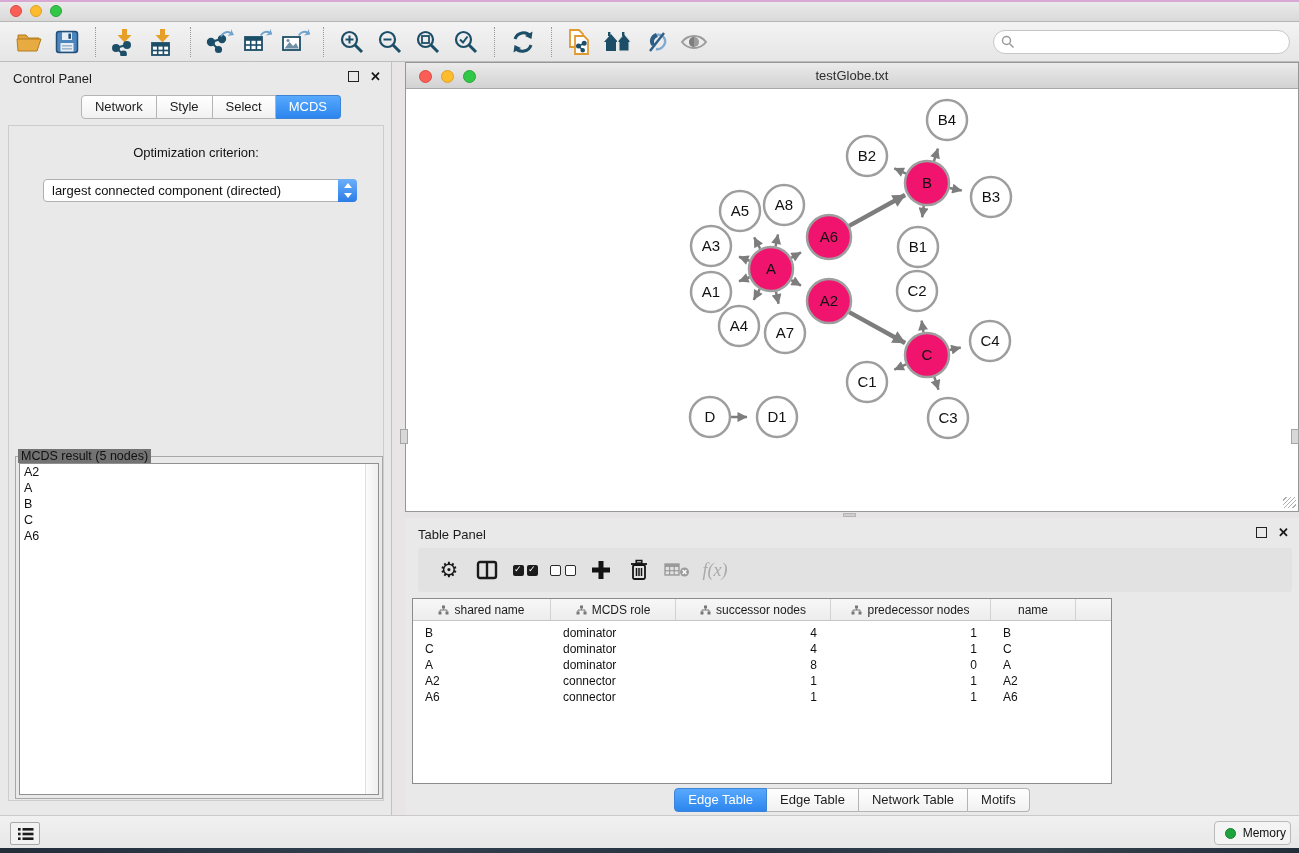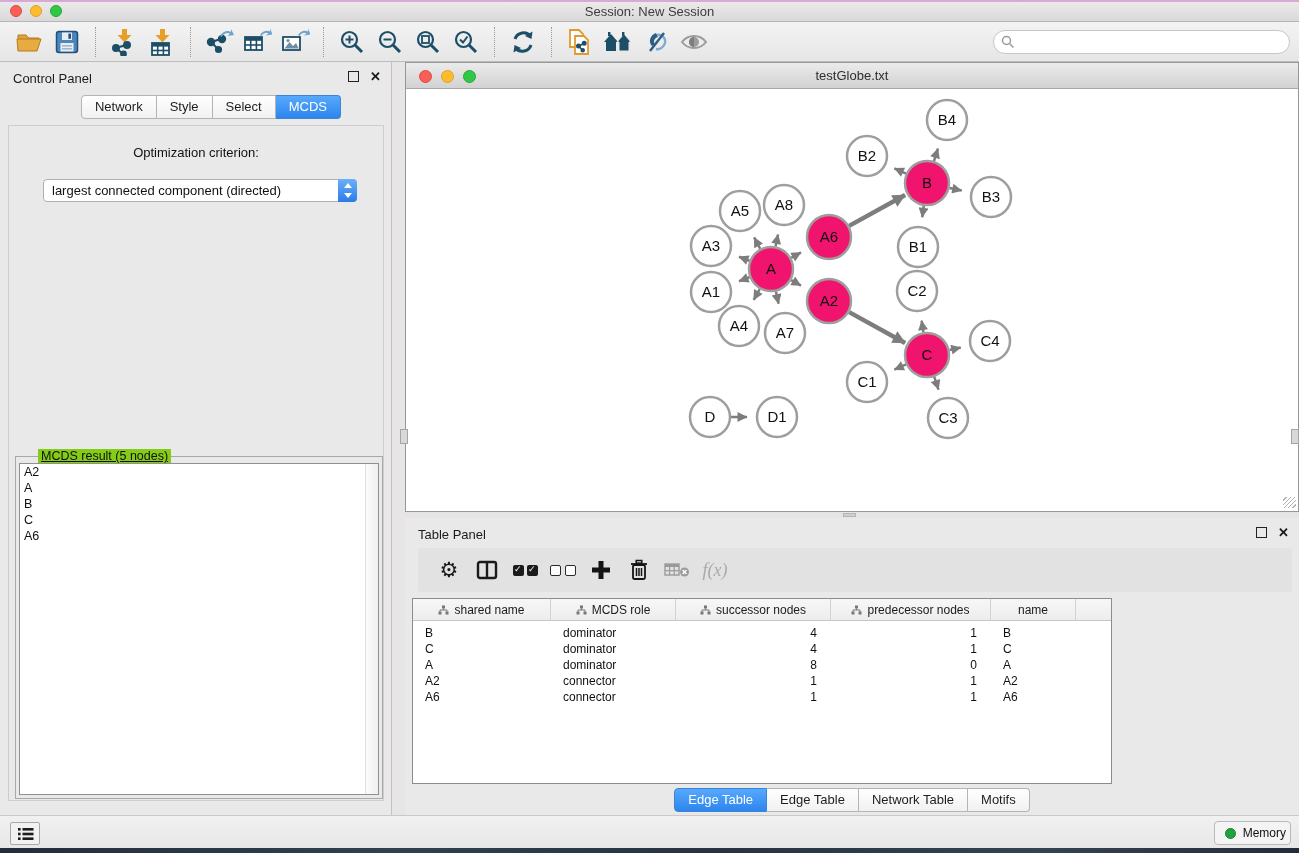--- a/index.html
+++ b/index.html
@@ -45,21 +45,21 @@
     border:1px solid #b0b0b0; border-radius:4px; display:flex; align-items:center;margin-top:21px; }
   .dropdown .dd-value { flex:1; font-size:13px; color:#111; padding-left:8px; white-space:nowrap; overflow:hidden; }
   .dd-stepper { width:19px; height:23px; margin-right:-1px; border-radius:0 4px 4px 0;
     background:linear-gradient(#6cb0f9,#2b7ce8); position:relative; }
   .dd-stepper::before { content:""; position:absolute; left:5.5px; top:4px; border-left:4px solid transparent; border-right:4px solid transparent; border-bottom:5px solid #fff; }
   .dd-stepper::after { content:""; position:absolute; left:5.5px; bottom:4px; border-left:4px solid transparent; border-right:4px solid transparent; border-top:5px solid #fff; }
   .btn-row { position:absolute; top:66px; width:100%; display:flex; justify-content:center; gap:15px; }
   .pbtn { height:23px; padding:0 17px; font-size:13px; color:#111; background:linear-gradient(#ffffff,#f0f0f0);
     border:1px solid #b3b3b3; border-radius:5px; }
   .result-box { position:absolute; left:6px; top:330px; width:368px; height:343px; border:1px solid #a8a8a8; }
-  .result-title { position:absolute; left:22px; top:-8px; background:#84cc16; padding:0 3px; font-size:12.5px; color:#111;text-decoration:underline; }
+  .result-title { position:absolute; left:2px; top:-8px; background:#737373; padding:0 3px; font-size:12.5px; color:#111; }
   .result-list { position:absolute; left:3px; top:6px; right:3px; bottom:3px; background:#fff; border:1px solid #909090; overflow:hidden; }
   .result-scroll { position:absolute; right:0; top:0; bottom:0; width:13px; background:linear-gradient(90deg,#fbfbfb,#efefef); border-left:1px solid #e0e0e0; }
   .result-item { font-size:12.5px; color:#111; line-height:16px; padding-left:4px; }
 
   
   .netframe { position:absolute; left:405px; top:62px; width:894px; height:450px; border:1px solid #979797; background:#fff; }
   .netframe .nf-title { position:relative; height:26px; background:linear-gradient(#ebebeb,#d2d2d2); border-bottom:1px solid #a8a8a8; }
   .nf-title .tl-group { position:absolute; left:13px; top:7px; display:flex; gap:9px; }
   .nf-title .tl { width:13px; height:13px; }
   .nf-title .title { position:absolute; width:100%; text-align:center; top:5px; font-size:13px; color:#2e2e2e; }
@@ -104,21 +104,20 @@
 <body>
 
 <div id="app">
 
   <div class="titlebar">
     <div class="tl-group">
       <span class="tl red"></span>
       <span class="tl yellow"></span>
       <span class="tl green"></span>
     </div>
-    <div class="title">Session: New Session</div>
   </div>
 
   <div class="toolbar">
     <span class="tbi">
       <svg width="27" height="24" viewBox="0 0 27 24">
           <path d="M2 5 h8 l2.5 3 H23 v3 H2 z" fill="#e3a33c" stroke="#b37c1e"></path>
           <path d="M1 9 h24 l-4 12 H2 z" fill="#e8ab42" stroke="#b37c1e"></path>
         </svg>
     </span>
     <span class="tbi">

